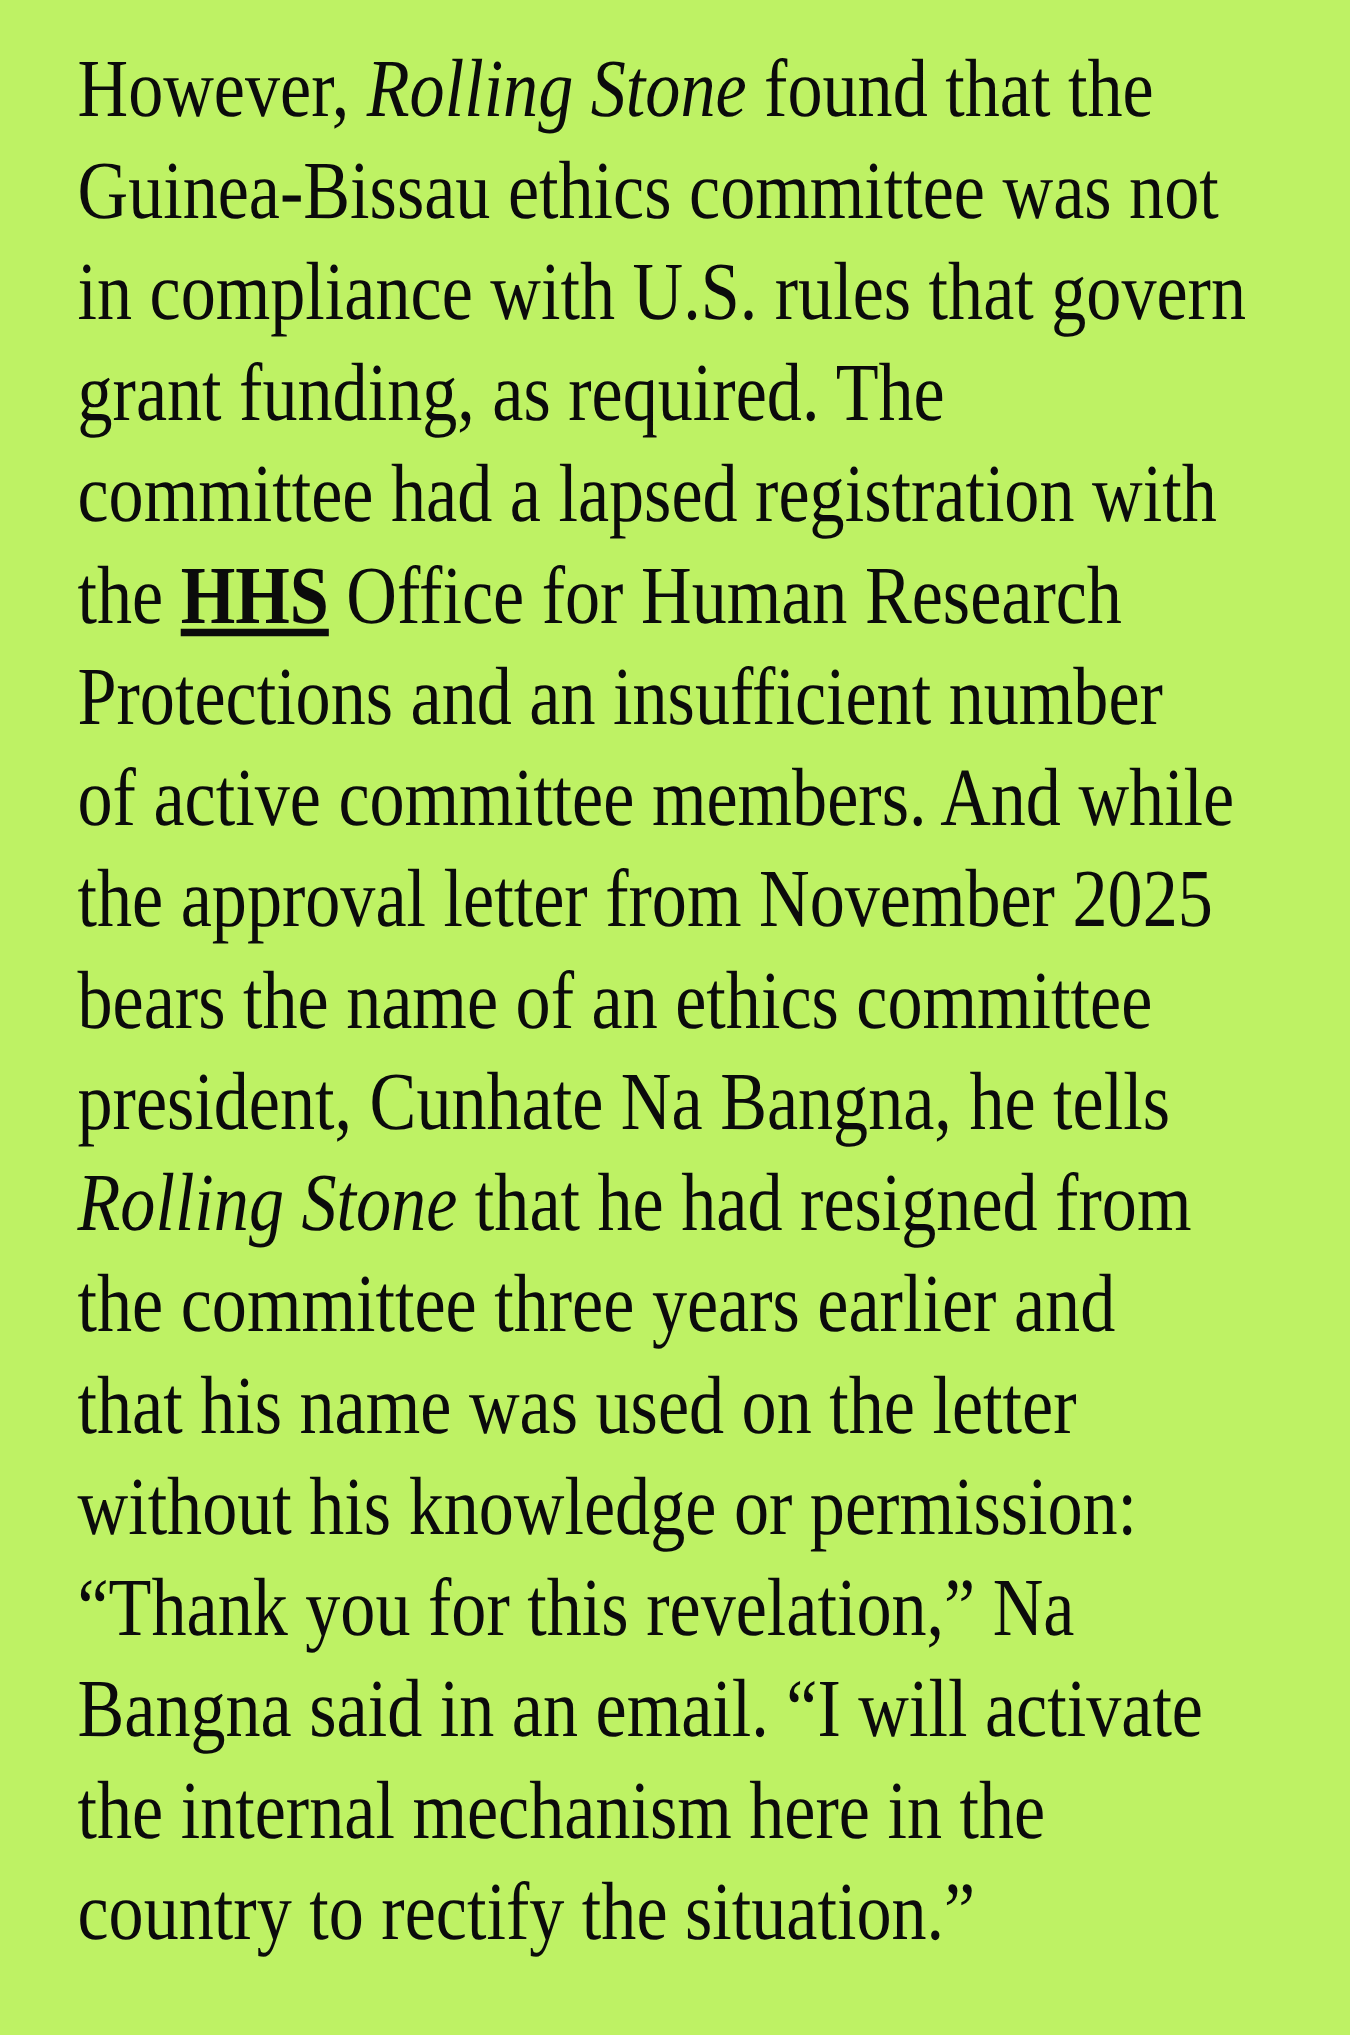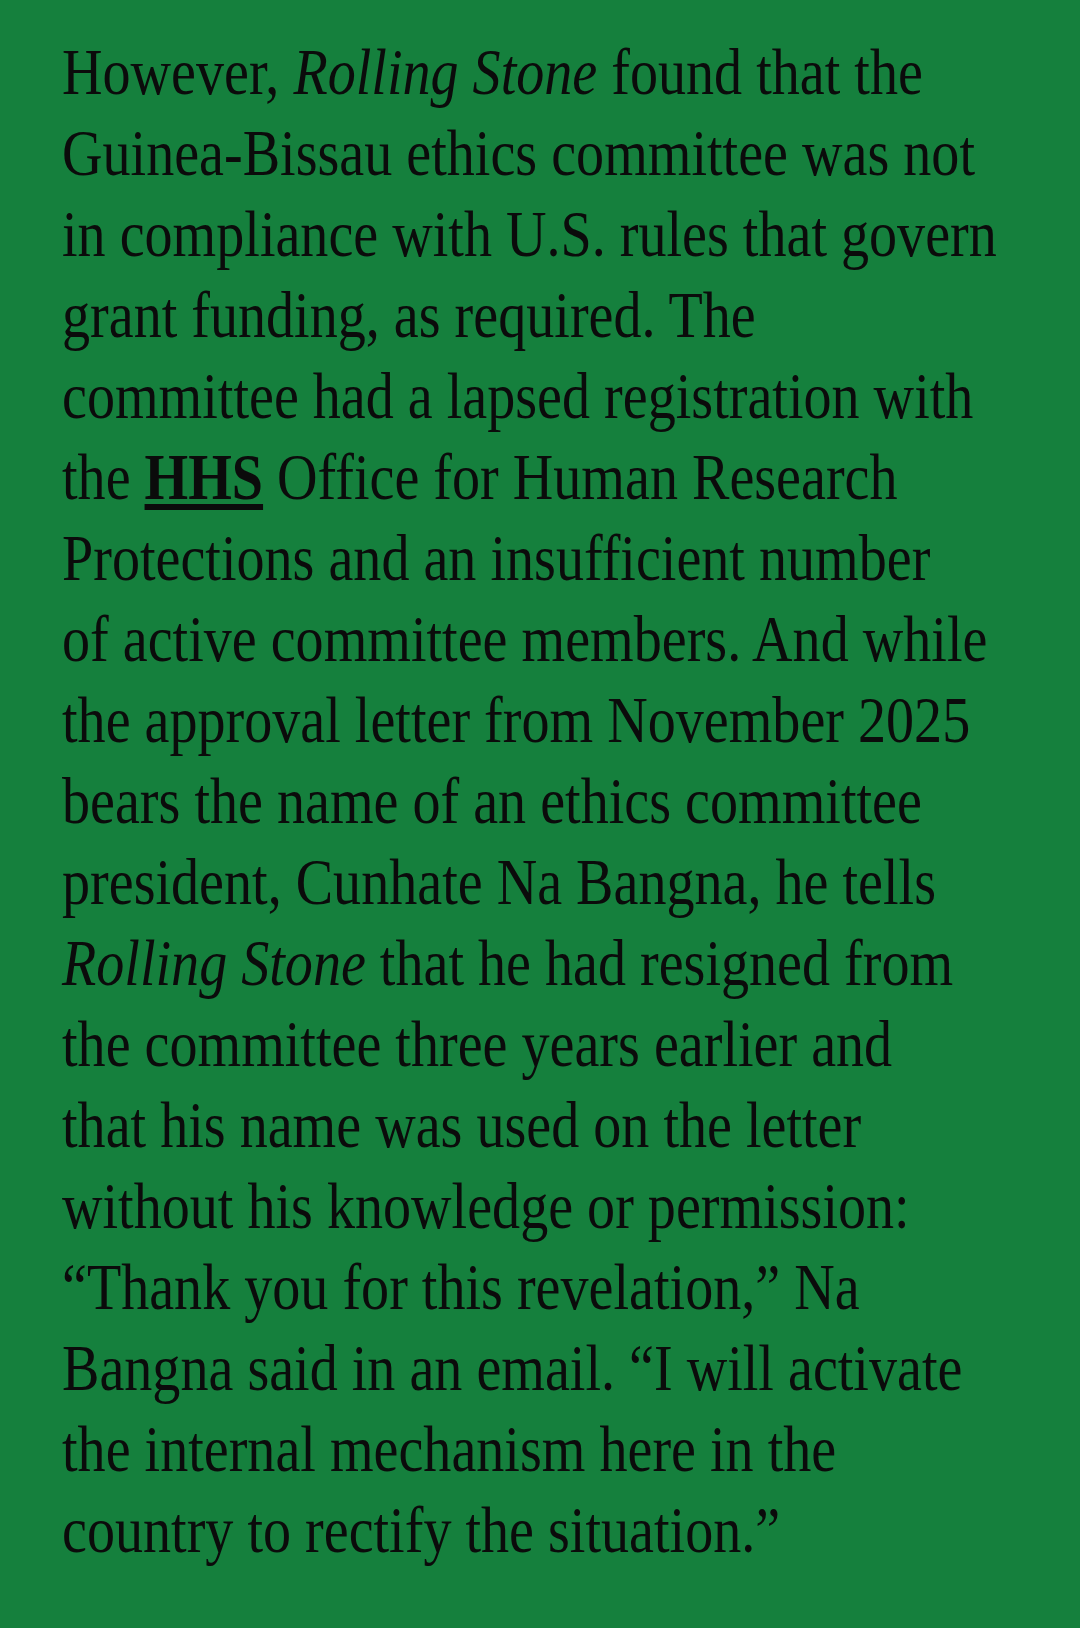--- a/index.html
+++ b/index.html
@@ -4,21 +4,21 @@
 <style>
   html, body {
     margin: 0;
     padding: 0;
     background: #ffffff;
   }
   .page {
     position: relative;
     width: 1080px;
     height: 1628px;
-    background: #15803d;
+    background: #bef264;
     overflow: hidden;
     font-family: "Liberation Serif", serif;
   }
   .article-body {
     padding: 31px 0 0 62px;
   }
   .line {
     white-space: nowrap;
     font-size: 66px;
     line-height: 81px;

